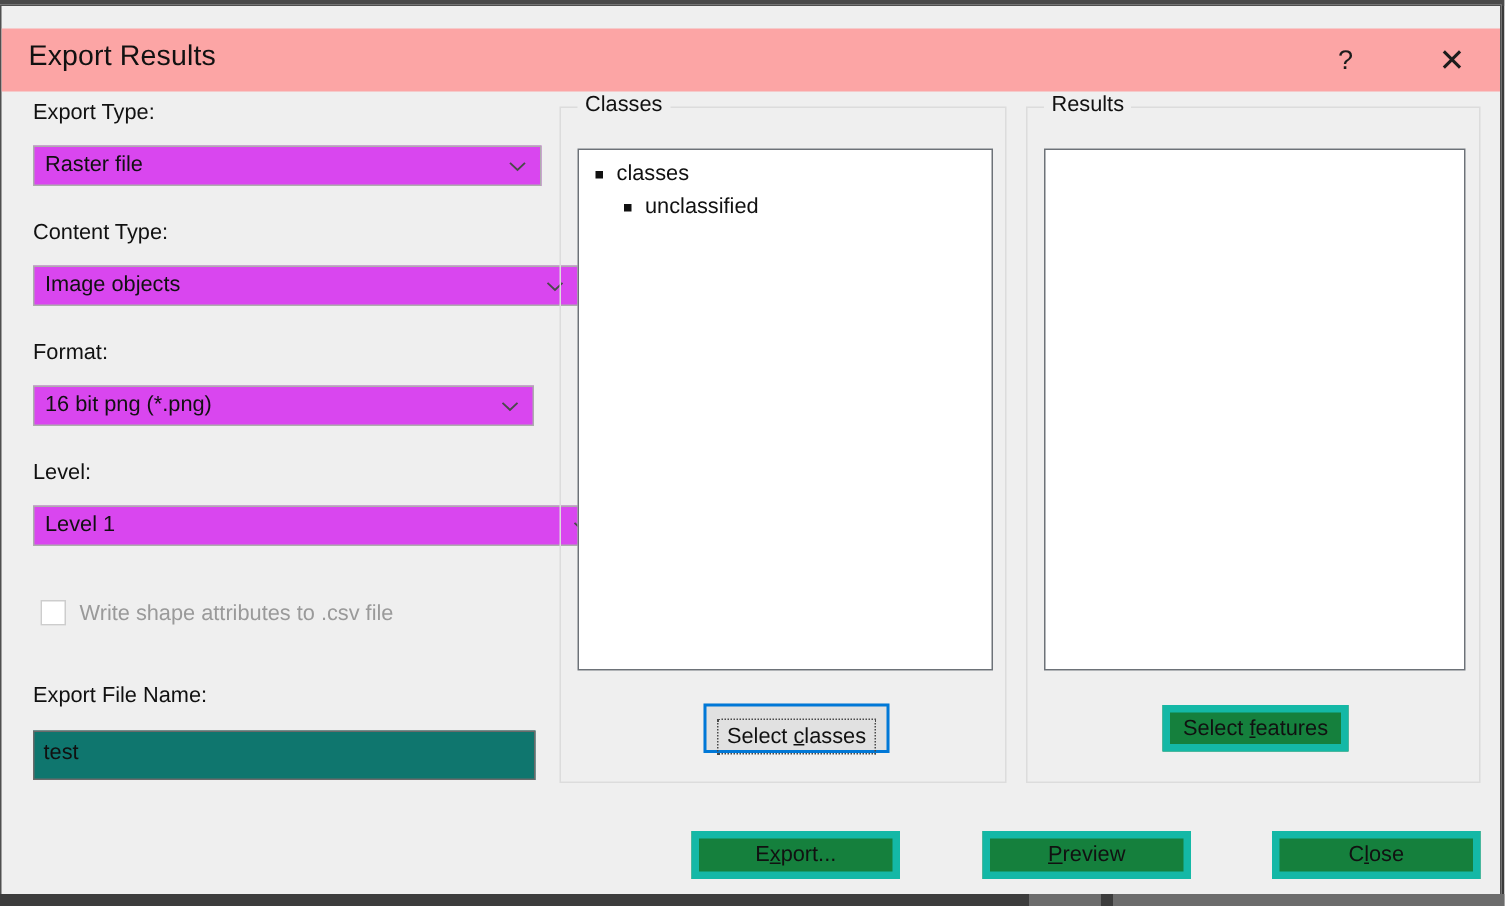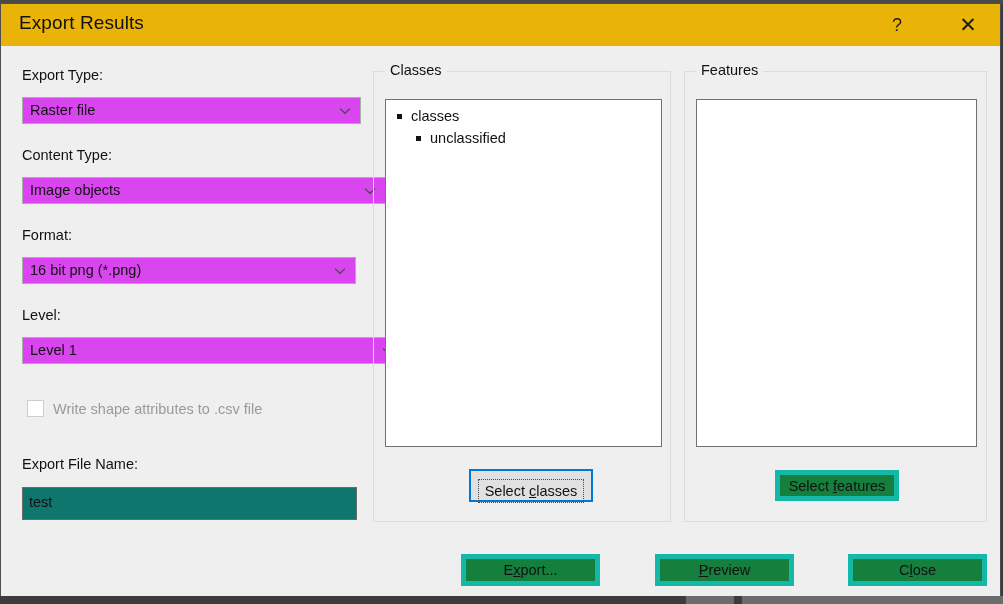--- a/index.html
+++ b/index.html
@@ -52,24 +52,24 @@
     width: 1001px;
     height: 595px;
     background: #efefef;
     border: 1px solid #4f4f4f;
     box-sizing: border-box;
     overflow: hidden;
   }
 
   .titlebar {
     position: absolute;
-    left: 0; top: 0;
+    left: 0; top: 15px;
     width: 999px;
     height: 42px;
-    background: #eab308;
+    background: #fca5a5;
     box-sizing: border-box;
   }
   .title-text {
     position: absolute;
     left: 18px;
     top: 8px;
     font-size: 19px;
     color: #111111;
     letter-spacing: 0.1px;
     white-space: nowrap;
@@ -317,21 +317,21 @@
       </div>
 
       <div class="btn focused" style="left:95px; top:397px; width:124px; height:33px;">
         <span class="inner">
           <span>Select </span><span class="acc">c</span><span>lasses</span>
         </span>
       </div>
     </div>
 
     <div class="groupbox" style="left:683px; top:67px; width:303px; height:451px;">
-      <span class="gb-title">Features</span>
+      <span class="gb-title">Results</span>
 
       <div class="listbox" style="left:11px; top:27px; width:281px; height:348px;"></div>
 
       <div class="btn" style="left:90px; top:398px; width:124px; height:31px;">
         <span class="inner">
           <span>Select </span><span class="acc">f</span><span>eatures</span>
         </span>
       </div>
     </div>
 

